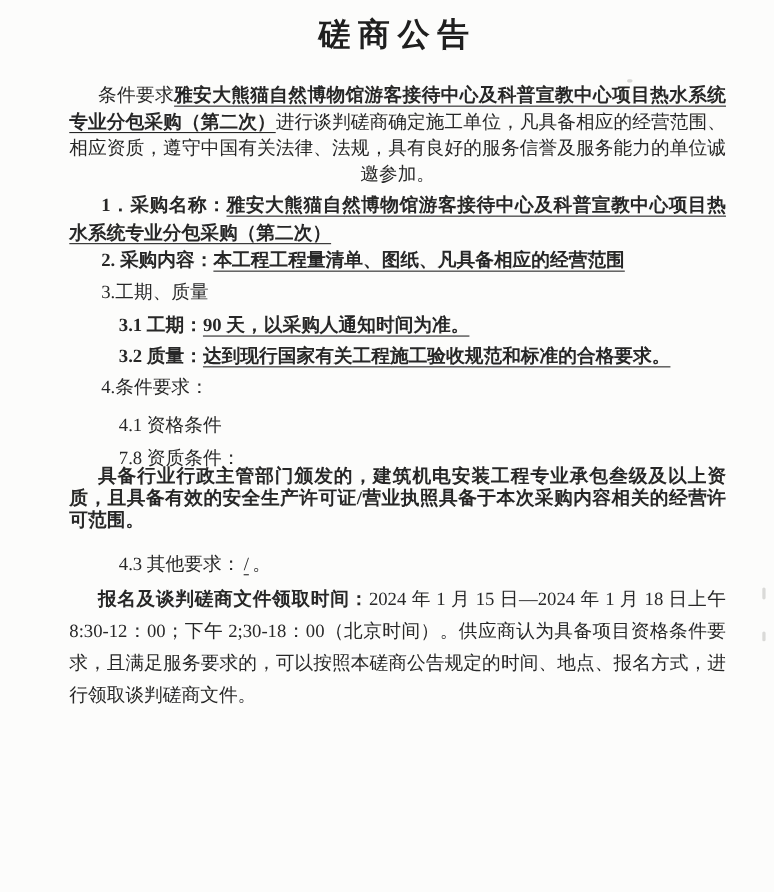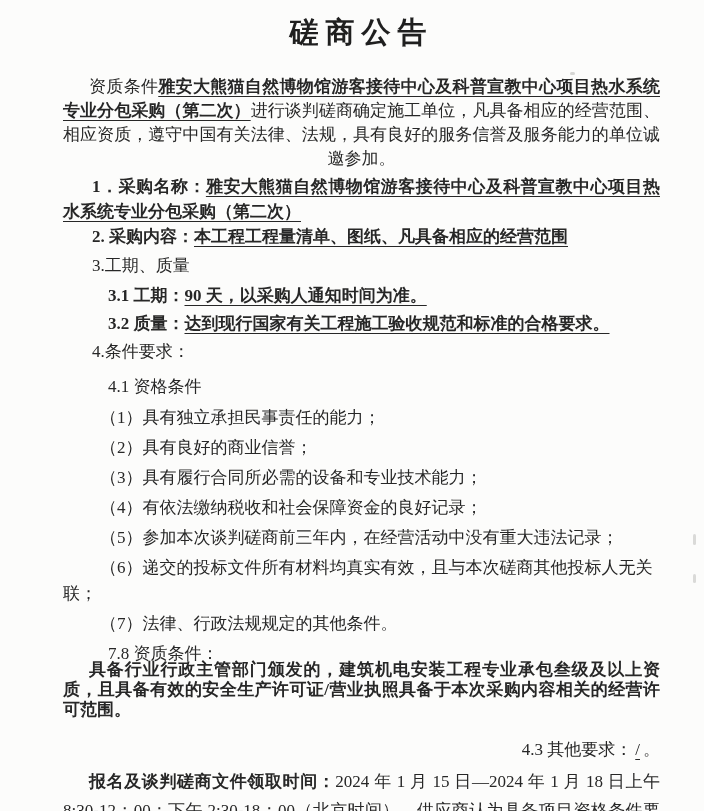--- a/index.html
+++ b/index.html
@@ -51,65 +51,56 @@
   .quals { margin-top: 5px; }
   .qual { text-indent: 37px; margin-top: 4px; }
   .s42 { margin-top: 4px; }
   .p42 {
     margin-top: -7px;
     text-indent: 26px;
     text-align: justify;
     line-height: 20px;
     font-weight: 700;
   }
-  .s43 { margin-top: 17px; text-align: right; }
+  .s43 { margin-top: 17px; }
   .blank { padding: 0 3px; }
   .reg {
     margin-top: 4px;
     text-indent: 26px;
     text-align: justify;
     line-height: 29px;
   }
   .artifact { position: absolute; background: #a8a8a4; border-radius: 2px; }
   .a1 { left: 570px; top: 72px; width: 5px; height: 3px; opacity: .45; }
   .a2 { left: 693px; top: 534px; width: 3px; height: 11px; opacity: .4; }
   .a3 { left: 693px; top: 574px; width: 3px; height: 9px; opacity: .4; }
 </style>
 </head>
 <body>
 
 <div class="page">
 
   <div class="title">磋商公告</div>
 
-  <div class="intro"><span>资质条件</span><span class="b u">雅安大熊猫自然博物馆游客接待中心及科普宣教中心项目热水系统专业分包采购（第二次）</span><span>进行谈判磋商确定施工单位，凡具备相应的经营范围、相应资质，遵守中国有关法律、法规，具有良好的服务信誉及服务能力的单位诚邀参加。</span></div>
+  <div class="intro"><span>条件要求</span><span class="b u">雅安大熊猫自然博物馆游客接待中心及科普宣教中心项目热水系统专业分包采购（第二次）</span><span>进行谈判磋商确定施工单位，凡具备相应的经营范围、相应资质，遵守中国有关法律、法规，具有良好的服务信誉及服务能力的单位诚邀参加。</span></div>
 
   <div class="item1"><span class="b">1．采购名称：</span><span class="b u">雅安大熊猫自然博物馆游客接待中心及科普宣教中心项目热水系统专业分包采购（第二次）</span></div>
 
   <div class="item2"><span class="b">2. 采购内容：</span><span class="b u">本工程工程量清单、图纸、凡具备相应的经营范围</span></div>
 
   <div class="h1 h3">3.工期、质量</div>
 
   <div class="sub s31"><span class="b">3.1 工期：</span><span class="b u">90 天，以采购人通知时间为准。</span></div>
 
   <div class="sub s32"><span class="b">3.2 质量：</span><span class="b u">达到现行国家有关工程施工验收规范和标准的合格要求。</span></div>
 
   <div class="h1 h4">4.条件要求：</div>
 
   <div class="sub s41">4.1 资格条件</div>
 
-  <div class="quals">
-    <div class="qual">（1）具有独立承担民事责任的能力；</div>
-    <div class="qual">（2）具有良好的商业信誉；</div>
-    <div class="qual">（3）具有履行合同所必需的设备和专业技术能力；</div>
-    <div class="qual">（4）有依法缴纳税收和社会保障资金的良好记录；</div>
-    <div class="qual">（5）参加本次谈判磋商前三年内，在经营活动中没有重大违法记录；</div>
-    <div class="qual">（6）递交的投标文件所有材料均真实有效，且与本次磋商其他投标人无关联；</div>
-    <div class="qual">（7）法律、行政法规规定的其他条件。</div>
-  </div>
 
   <div class="sub s42">7.8 资质条件：</div>
 
   <div class="p42">具备行业行政主管部门颁发的，建筑机电安装工程专业承包叁级及以上资质，且具备有效的安全生产许可证/营业执照具备于本次采购内容相关的经营许可范围。</div>
 
   <div class="sub s43"><span>4.3 其他要求：</span><span class="u blank">/</span><span>。</span></div>
 
   <div class="reg"><span class="b">报名及谈判磋商文件领取时间：</span><span>2024 年 1 月 15 日—2024 年 1 月 18 日上午 8:30-12：00；下午 2;30-18：00（北京时间）。供应商认为具备项目资格条件要求，且满足服务要求的，可以按照本磋商公告规定的时间、地点、报名方式，进行领取谈判磋商文件。</span></div>
 
   <span class="artifact a1"></span>

